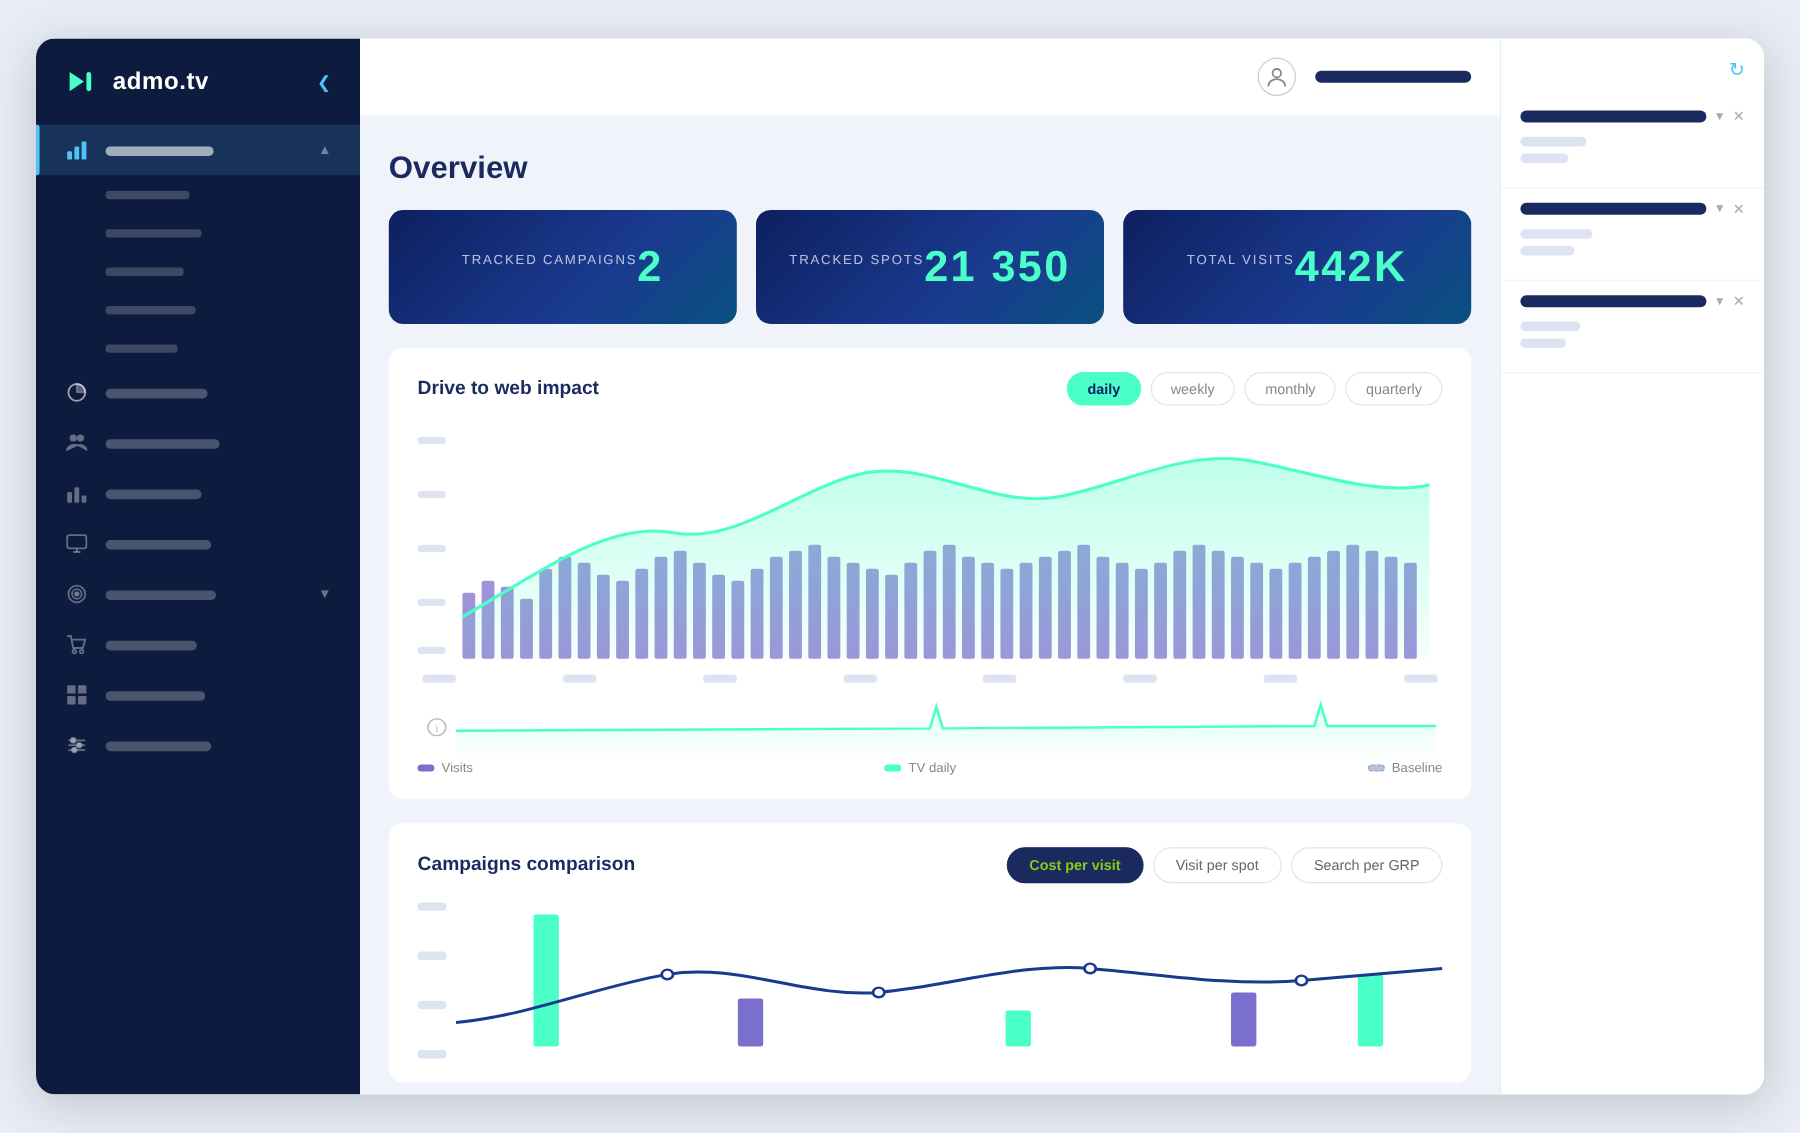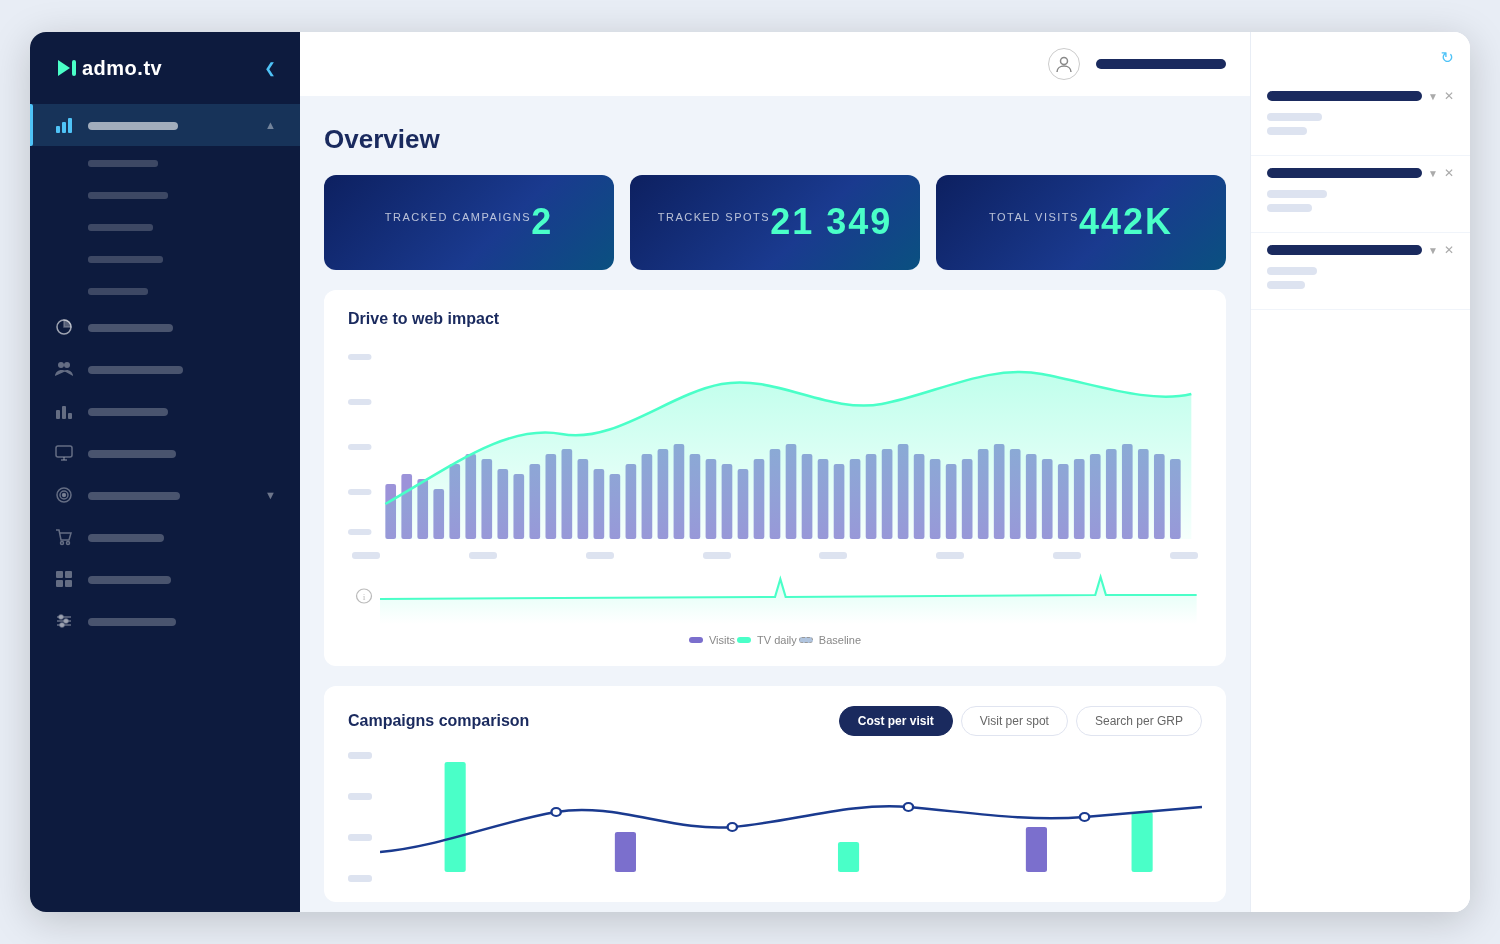--- a/index.html
+++ b/index.html
@@ -27,21 +27,21 @@
       width: 270px;
       background: #0d1b3e;
       display: flex;
       flex-direction: column;
       flex-shrink: 0;
     }
     .sidebar-logo {
       display: flex;
       align-items: center;
       padding: 22px 24px;
-      gap: 0;
+      gap: 12px;
     }
     .logo-icon {
       width: 28px;
       height: 28px;
     }
     .logo-text {
       color: #fff;
       font-size: 20px;
       font-weight: 700;
       letter-spacing: 0.5px;
@@ -266,23 +266,22 @@
       margin-top: 6px;
     }
     .x-label-bar {
       display: inline-block;
       height: 7px;
       border-radius: 3px;
       background: #dde3f0;
     }
     .chart-legend {
       display: flex;
-      gap: 2px;
-      justify-content: center;
-      margin-top: 10px;
+      gap: 16px;
+      justify-content: space-between;
     }
     .legend-item {
       display: flex;
       align-items: center;
       gap: 6px;
       font-size: 11px;
       color: #888;
     }
     .legend-dot {
       width: 14px;
@@ -322,21 +321,21 @@
       border: 1.5px solid #e0e4f0;
       background: #fff;
       font-size: 12px;
       color: #666;
       cursor: pointer;
       font-weight: 500;
     }
     .btn-pill.active {
       background: #1a2a5e;
       border-color: #1a2a5e;
-      color: #ffffff;
+      color: #84cc16;
       font-weight: 700;
     }
     .bottom-chart-area {
       height: 130px;
       position: relative;
     }
     .bottom-chart-area svg { width: 100%; height: 100%; }
     .bottom-y-labels {
       display: flex;
       flex-direction: column;
@@ -593,31 +592,37 @@
     <div class="content">
       <h1 class="page-title">Overview</h1>
 
       <div class="kpi-row">
         <div class="kpi-card">
           <div class="kpi-label">TRACKED CAMPAIGNS</div>
           <div class="kpi-value">2</div>
         </div>
         <div class="kpi-card">
           <div class="kpi-label">TRACKED SPOTS</div>
-          <div class="kpi-value">21 349</div>
+          <div class="kpi-value">21 350</div>
         </div>
         <div class="kpi-card">
           <div class="kpi-label">TOTAL VISITS</div>
           <div class="kpi-value">442K</div>
         </div>
       </div>
 
       <div class="chart-panel">
         <div class="chart-header">
           <span class="chart-title">Drive to web impact</span>
+          <div class="tab-group">
+            <button class="tab-btn active">daily</button>
+            <button class="tab-btn">weekly</button>
+            <button class="tab-btn">monthly</button>
+            <button class="tab-btn">quarterly</button>
+          </div>
         </div>
 
         <div class="chart-area">
           <svg viewBox="0 0 800 200" preserveAspectRatio="none">
 
             <rect x="0" y="10" width="22" height="6" rx="3" fill="#dde3f0"></rect>
             <rect x="0" y="55" width="22" height="6" rx="3" fill="#dde3f0"></rect>
             <rect x="0" y="100" width="22" height="6" rx="3" fill="#dde3f0"></rect>
             <rect x="0" y="145" width="22" height="6" rx="3" fill="#dde3f0"></rect>
             <rect x="0" y="185" width="22" height="6" rx="3" fill="#dde3f0"></rect>

